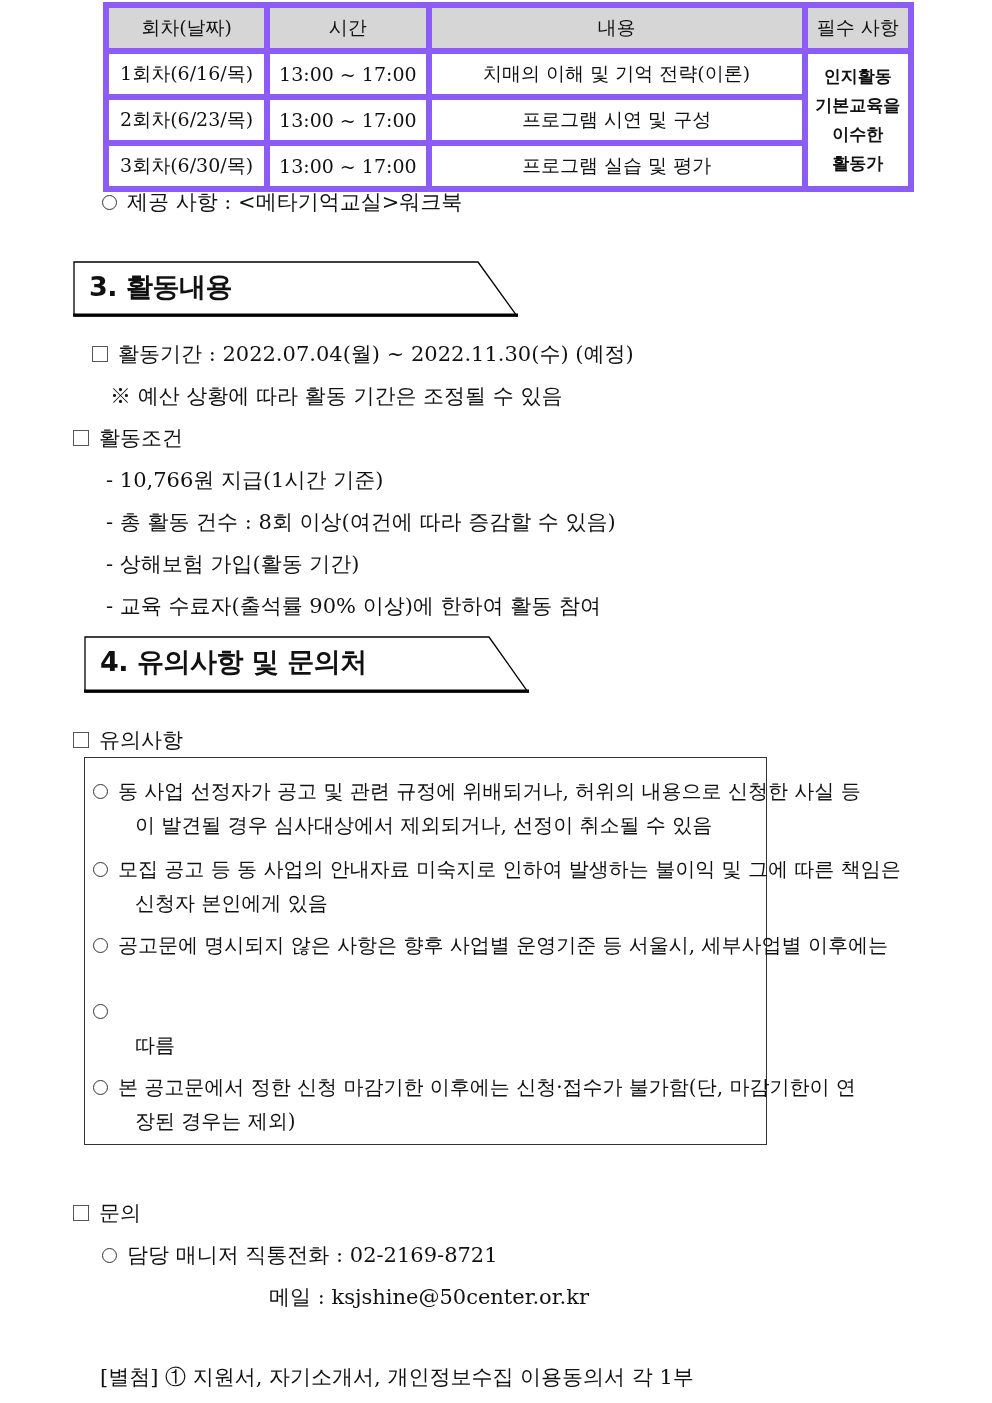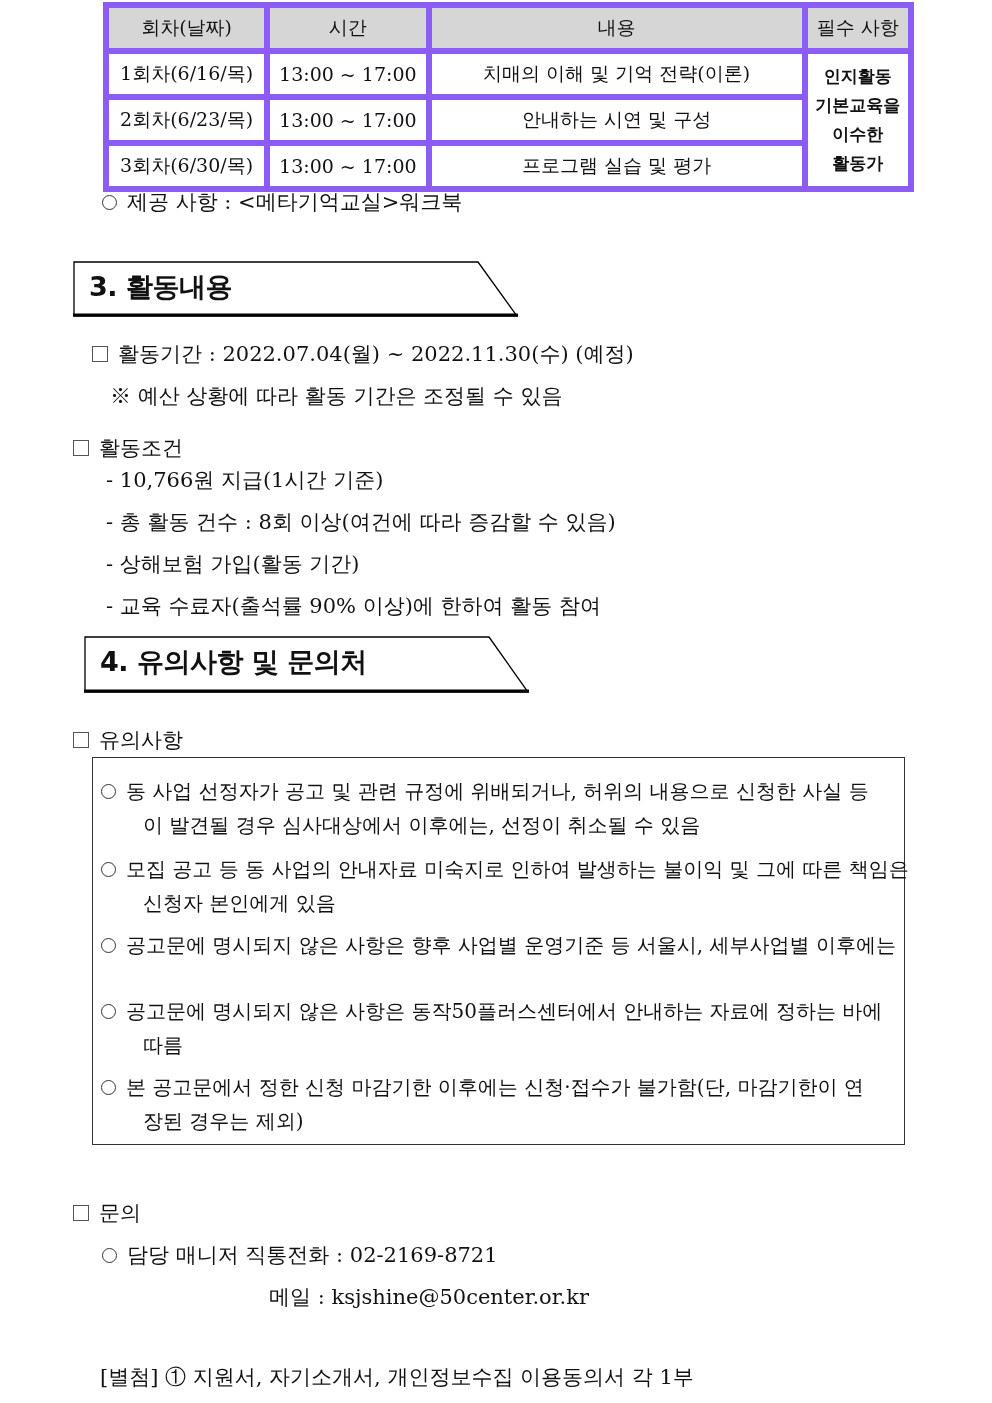--- a/index.html
+++ b/index.html
@@ -34,21 +34,21 @@
     .heading-box {
       position: absolute; height: 56px;
     }
     .heading-box svg { position: absolute; left: 0; top: 0; }
     .heading-text {
       position: absolute; left: 16px; top: 8px;
       font-family: "DejaVu Sans", "Liberation Sans", sans-serif;
       font-weight: bold; font-size: 27px; letter-spacing: -0.5px; white-space: nowrap;
     }
     .notice-box {
-      position: absolute; left: 92px; top: 757px; width: 813px; height: 388px;
+      position: absolute; left: 84px; top: 757px; width: 683px; height: 388px;
       border: 1.3px solid #333; box-sizing: border-box;
     }
     .notice-item {
       position: absolute; left: 8px; right: 8px;
       font-size: 20px; line-height: 34px;
     }
     .notice-item .first { white-space: nowrap; text-align: justify; }
     .notice-item .cont { padding-left: 42px; white-space: nowrap; }
   </style>
 </head>
@@ -75,21 +75,21 @@
     <td rowspan="3" class="req">
       <div>인지활동</div>
       <div>기본교육을</div>
       <div>이수한</div>
       <div>활동가</div>
     </td>
   </tr>
   <tr>
     <td>2회차(6/23/목)</td>
     <td>13:00 ~ 17:00</td>
-    <td>안내하는 시연 및 구성</td>
+    <td>프로그램 시연 및 구성</td>
   </tr>
   <tr>
     <td>3회차(6/30/목)</td>
     <td>13:00 ~ 17:00</td>
     <td>프로그램 실습 및 평가</td>
   </tr>
 </tbody>
   </table>
 
 <div class="abs line" style="left:102px; top:188px;">
@@ -102,21 +102,21 @@
     <line x1="0" y1="54" x2="445" y2="54" stroke="#000" stroke-width="3"></line>
   </svg>
   <div class="heading-text">3. 활동내용</div>
 </div>
 
 <div class="abs line" style="left:73px; top:340px;padding-left:19px;">
   <span class="sym-square"></span><span>활동기간 : 2022.07.04(월) ~ 2022.11.30(수) (예정)</span>
 </div>
 <div class="abs line" style="left:110px; top:382px;">※ 예산 상황에 따라 활동 기간은 조정될 수 있음</div>
 
-<div class="abs line" style="left:73px; top:434px;">
+<div class="abs line" style="left:73px; top:424px;">
   <span class="sym-square"></span><span>활동조건</span>
 </div>
 <div class="abs line" style="left:106px; top:466px;">- 10,766원 지급(1시간 기준)</div>
 <div class="abs line" style="left:106px; top:508px;">- 총 활동 건수 : 8회 이상(여건에 따라 증감할 수 있음)</div>
 <div class="abs line" style="left:106px; top:550px;">- 상해보험 가입(활동 기간)</div>
 <div class="abs line" style="left:106px; top:592px;">- 교육 수료자(출석률 90% 이상)에 한하여 활동 참여</div>
 
 <div class="heading-box" style="left:75px; top:636px; width:446px;margin-left:9px;">
   <svg width="446" height="58">
     <polygon points="1,1 405,1 444,56 1,56" fill="#fff" stroke="#000" stroke-width="1.3"></polygon>
@@ -125,31 +125,31 @@
   <div class="heading-text">4. 유의사항 및 문의처</div>
 </div>
 
 <div class="abs line" style="left:73px; top:702px;margin-top:24px;">
   <span class="sym-square"></span><span>유의사항</span>
 </div>
 
 <div class="notice-box">
   <div class="notice-item" style="top:16px;">
     <div class="first"><span class="sym-circle"></span><span>동 사업 선정자가 공고 및 관련 규정에 위배되거나, 허위의 내용으로 신청한 사실 등</span></div>
-    <div class="cont">이 발견될 경우 심사대상에서 이후에는, 선정이 취소될 수 있음</div>
+    <div class="cont">이 발견될 경우 심사대상에서 제외되거나, 선정이 취소될 수 있음</div>
   </div>
   <div class="notice-item" style="top:94px;">
     <div class="first"><span class="sym-circle"></span><span>모집 공고 등 동 사업의 안내자료 미숙지로 인하여 발생하는 불이익 및 그에 따른 책임은</span></div>
     <div class="cont">신청자 본인에게 있음</div>
   </div>
   <div class="notice-item" style="top:172px; line-height:30px;">
     <div class="first"><span class="sym-circle"></span><span>공고문에 명시되지 않은 사항은 향후 사업별 운영기준 등 서울시, 세부사업별 이후에는</span></div>
   </div>
   <div class="notice-item" style="top:236px;">
-    <div class="first"><span class="sym-circle"></span><span>공고문에 명시되지 않은 사항은 동작50플러스센터에서 안내하는 자료에 정하는 바에</span></div>
+    <div class="first"><span class="sym-circle"></span></div>
     <div class="cont">따름</div>
   </div>
   <div class="notice-item" style="top:312px;">
     <div class="first"><span class="sym-circle"></span><span>본 공고문에서 정한 신청 마감기한 이후에는 신청·접수가 불가함(단, 마감기한이 연</span></div>
     <div class="cont">장된 경우는 제외)</div>
   </div>
 </div>
 
 <div class="abs line" style="left:73px; top:1199px;">
   <span class="sym-square"></span><span>문의</span>

